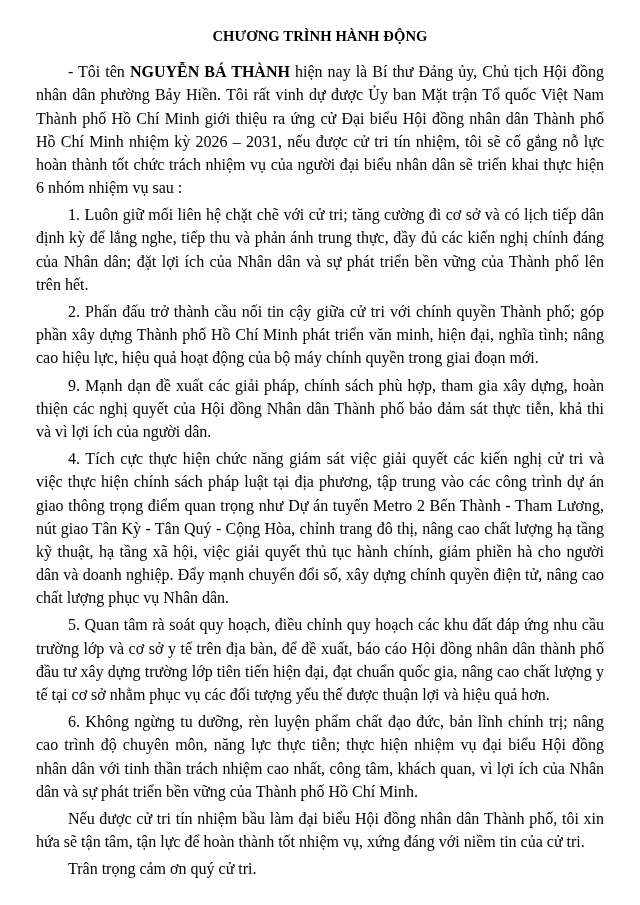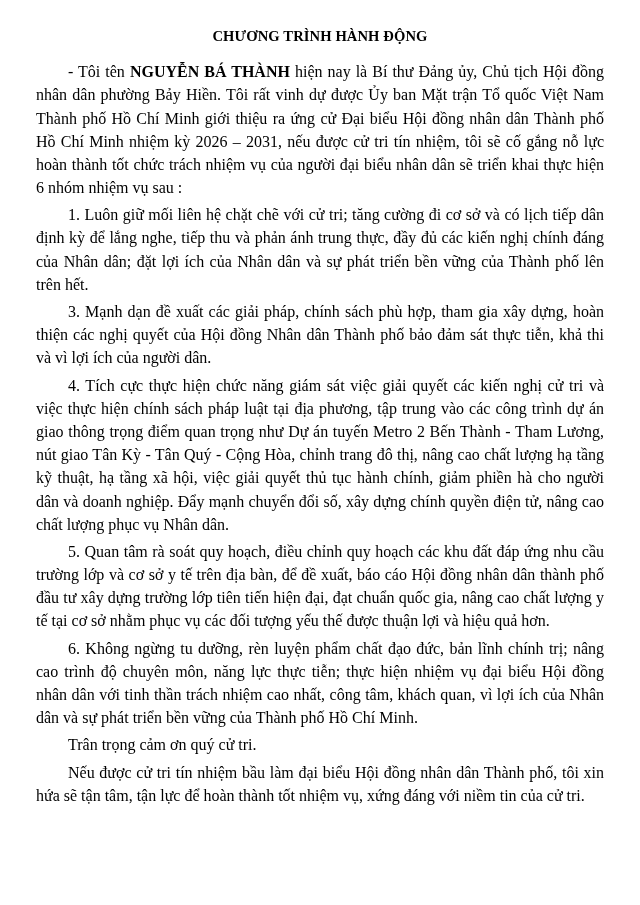--- a/index.html
+++ b/index.html
@@ -58,27 +58,28 @@
   <div class="title-block">
     <span class="title-line">CHƯƠNG TRÌNH HÀNH ĐỘNG</span>
   </div>
 
   <div class="body-block">
 
     <p class="para"><span>- Tôi tên </span><span class="strong-name">NGUYỄN BÁ THÀNH</span><span> hiện nay là Bí thư Đảng ủy, Chủ tịch Hội đồng nhân dân phường Bảy Hiền. Tôi rất vinh dự được Ủy ban Mặt trận Tổ quốc Việt Nam Thành phố Hồ Chí Minh giới thiệu ra ứng cử Đại biểu Hội đồng nhân dân Thành phố Hồ Chí Minh nhiệm kỳ 2026 – 2031, nếu được cử tri tín nhiệm, tôi sẽ cố gắng nỗ lực hoàn thành tốt chức trách nhiệm vụ của người đại biểu nhân dân sẽ triển khai thực hiện 6 nhóm nhiệm vụ sau :</span></p>
 
     <p class="para">1. Luôn giữ mối liên hệ chặt chẽ với cử tri; tăng cường đi cơ sở và có lịch tiếp dân định kỳ để lắng nghe, tiếp thu và phản ánh trung thực, đầy đủ các kiến nghị chính đáng của Nhân dân; đặt lợi ích của Nhân dân và sự phát triển bền vững của Thành phố lên trên hết.</p>
 
+    <p class="para">2. Phấn đấu trở thành cầu nối tin cậy giữa cử tri với chính quyền Thành phố; góp phần xây dựng Thành phố Hồ Chí Minh phát triển văn minh, hiện đại, nghĩa tình; nâng cao hiệu lực, hiệu quả hoạt động của bộ máy chính quyền trong giai đoạn mới.</p>
 
-    <p class="para">3. Mạnh dạn đề xuất các giải pháp, chính sách phù hợp, tham gia xây dựng, hoàn thiện các nghị quyết của Hội đồng Nhân dân Thành phố bảo đảm sát thực tiễn, khả thi và vì lợi ích của người dân.</p>
+    <p class="para">9. Mạnh dạn đề xuất các giải pháp, chính sách phù hợp, tham gia xây dựng, hoàn thiện các nghị quyết của Hội đồng Nhân dân Thành phố bảo đảm sát thực tiễn, khả thi và vì lợi ích của người dân.</p>
 
     <p class="para">4. Tích cực thực hiện chức năng giám sát việc giải quyết các kiến nghị cử tri và việc thực hiện chính sách pháp luật tại địa phương, tập trung vào các công trình dự án giao thông trọng điểm quan trọng như Dự án tuyến Metro 2 Bến Thành - Tham Lương, nút giao Tân Kỳ - Tân Quý - Cộng Hòa, chỉnh trang đô thị, nâng cao chất lượng hạ tầng kỹ thuật, hạ tầng xã hội, việc giải quyết thủ tục hành chính, giảm phiền hà cho người dân và doanh nghiệp. Đẩy mạnh chuyển đổi số, xây dựng chính quyền điện tử, nâng cao chất lượng phục vụ Nhân dân.</p>
 
     <p class="para">5. Quan tâm rà soát quy hoạch, điều chỉnh quy hoạch các khu đất đáp ứng nhu cầu trường lớp và cơ sở y tế trên địa bàn, để đề xuất, báo cáo Hội đồng nhân dân thành phố đầu tư xây dựng trường lớp tiên tiến hiện đại, đạt chuẩn quốc gia, nâng cao chất lượng y tế tại cơ sở nhằm phục vụ các đối tượng yếu thế được thuận lợi và hiệu quả hơn.</p>
 
     <p class="para">6. Không ngừng tu dưỡng, rèn luyện phẩm chất đạo đức, bản lĩnh chính trị; nâng cao trình độ chuyên môn, năng lực thực tiễn; thực hiện nhiệm vụ đại biểu Hội đồng nhân dân với tinh thần trách nhiệm cao nhất, công tâm, khách quan, vì lợi ích của Nhân dân và sự phát triển bền vững của Thành phố Hồ Chí Minh.</p>
 
+    <p class="para">Nếu được cử tri tín nhiệm bầu làm đại biểu Hội đồng nhân dân Thành phố, tôi xin hứa sẽ tận tâm, tận lực để hoàn thành tốt nhiệm vụ, xứng đáng với niềm tin của cử tri.</p>
+
     <p class="para">Trân trọng cảm ơn quý cử tri.</p>
-
-    <p class="para">Nếu được cử tri tín nhiệm bầu làm đại biểu Hội đồng nhân dân Thành phố, tôi xin hứa sẽ tận tâm, tận lực để hoàn thành tốt nhiệm vụ, xứng đáng với niềm tin của cử tri.</p>
 
   </div>
 </div>
 
 </body></html>

